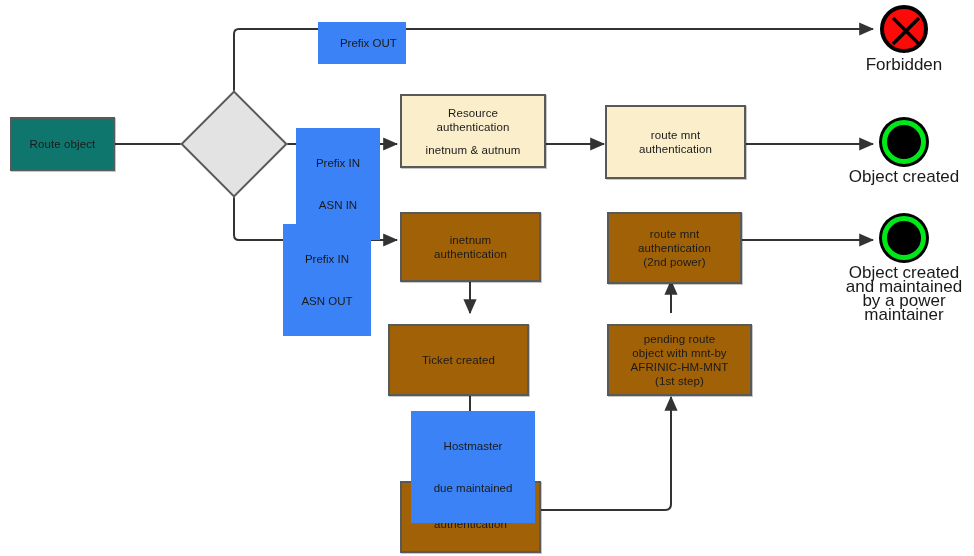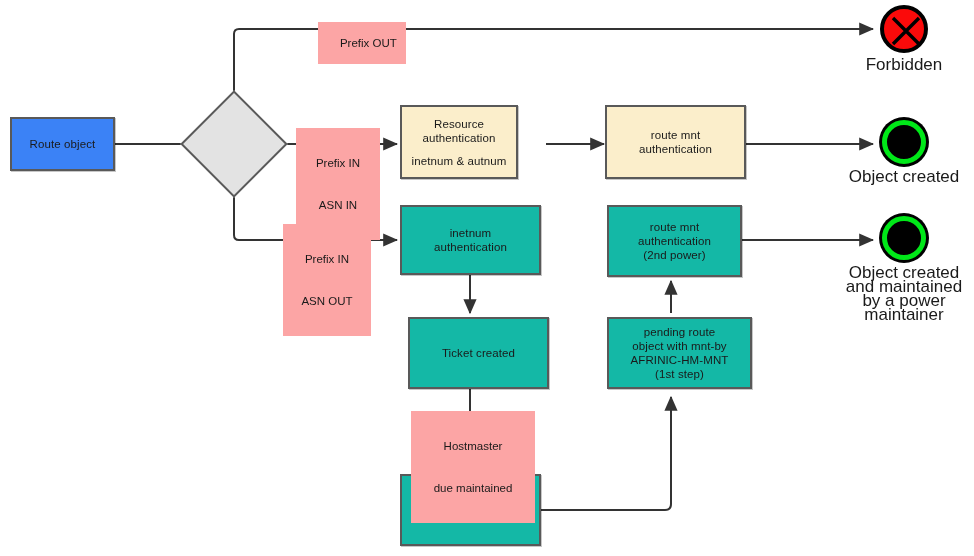--- a/index.html
+++ b/index.html
@@ -32,23 +32,23 @@
     text-align: center;
     color: #1a1a1a;
     font-size: 11.5px;
     line-height: 14px;
     letter-spacing: 0.1px;
   }
   .box {
     border: 2px solid #595959;
     box-shadow: 1px 1px 0 rgba(0,0,0,0.22);
   }
-  .box-grey  { background: #3b82f6; align-items: center; }
+  .box-grey  { background: #0f766e; align-items: center; }
   .box-yellow{ background: #fbeecb; }
-  .box-blue  { background: #14b8a6; }
+  .box-blue  { background: #a16207; margin-top: 7px; }
   .diamond {
     position: absolute;
     background: #e3e3e3;
     border: 2px solid #595959;
     transform: rotate(45deg);
     box-sizing: border-box;
   }
   .diamond-label {
     position: absolute;
     display: flex;
@@ -77,21 +77,21 @@
   }
   .endnode-caption {
     position: absolute;
     text-align: center;
     font-size: 17px;
     line-height: 14px;
     color: #1a1a1a;
   }
   .edge-label {
     position: absolute;
-    background: #fca5a5;
+    background: #3b82f6;
     text-align: center;
     font-size: 11.5px;
     line-height: 14px;
     color: #1a1a1a;
     padding: 0 2px;
     white-space: pre;
   }
   .sub-gap { height: 9px; }
 </style>
 </head>
@@ -128,38 +128,38 @@
 
     <path d="M 742 240 L 873 240" stroke="#333333" stroke-width="2" fill="none" marker-end="url(#arrow)"></path>
   </svg>
 
   <div class="node box box-grey" style="left:10px; top:117px; width:105px; height:54px;">
     <span>Route object</span>
   </div>
 
   <div class="diamond" style="left:196px; top:106px; width:76px; height:76px;"></div>
 
-  <div class="node box box-yellow" style="left:400px; top:105px; width:118px; height:74px;">
+  <div class="node box box-yellow" style="left:400px; top:94px; width:146px; height:74px;">
     <span>Resource</span>
     <span>authentication</span>
     <span class="sub-gap"></span>
     <span>inetnum &amp; autnum</span>
   </div>
 
   <div class="node box box-yellow" style="left:605px; top:105px; width:141px; height:74px;">
     <span>route mnt</span>
     <span>authentication</span>
   </div>
 
   <div class="node box box-blue" style="left:400px; top:205px; width:141px; height:70px;">
     <span>inetnum</span>
     <span>authentication</span>
   </div>
 
-  <div class="node box box-blue" style="left:408px; top:317px; width:141px; height:72px;">
+  <div class="node box box-blue" style="left:388px; top:317px; width:141px; height:72px;">
     <span>Ticket created</span>
   </div>
 
   <div class="node box box-blue" style="left:400px; top:474px; width:141px; height:72px;">
     <span>autnum</span>
     <span>authentication</span>
   </div>
 
   <div class="node box box-blue" style="left:607px; top:317px; width:145px; height:72px;">
     <span>pending route</span>

